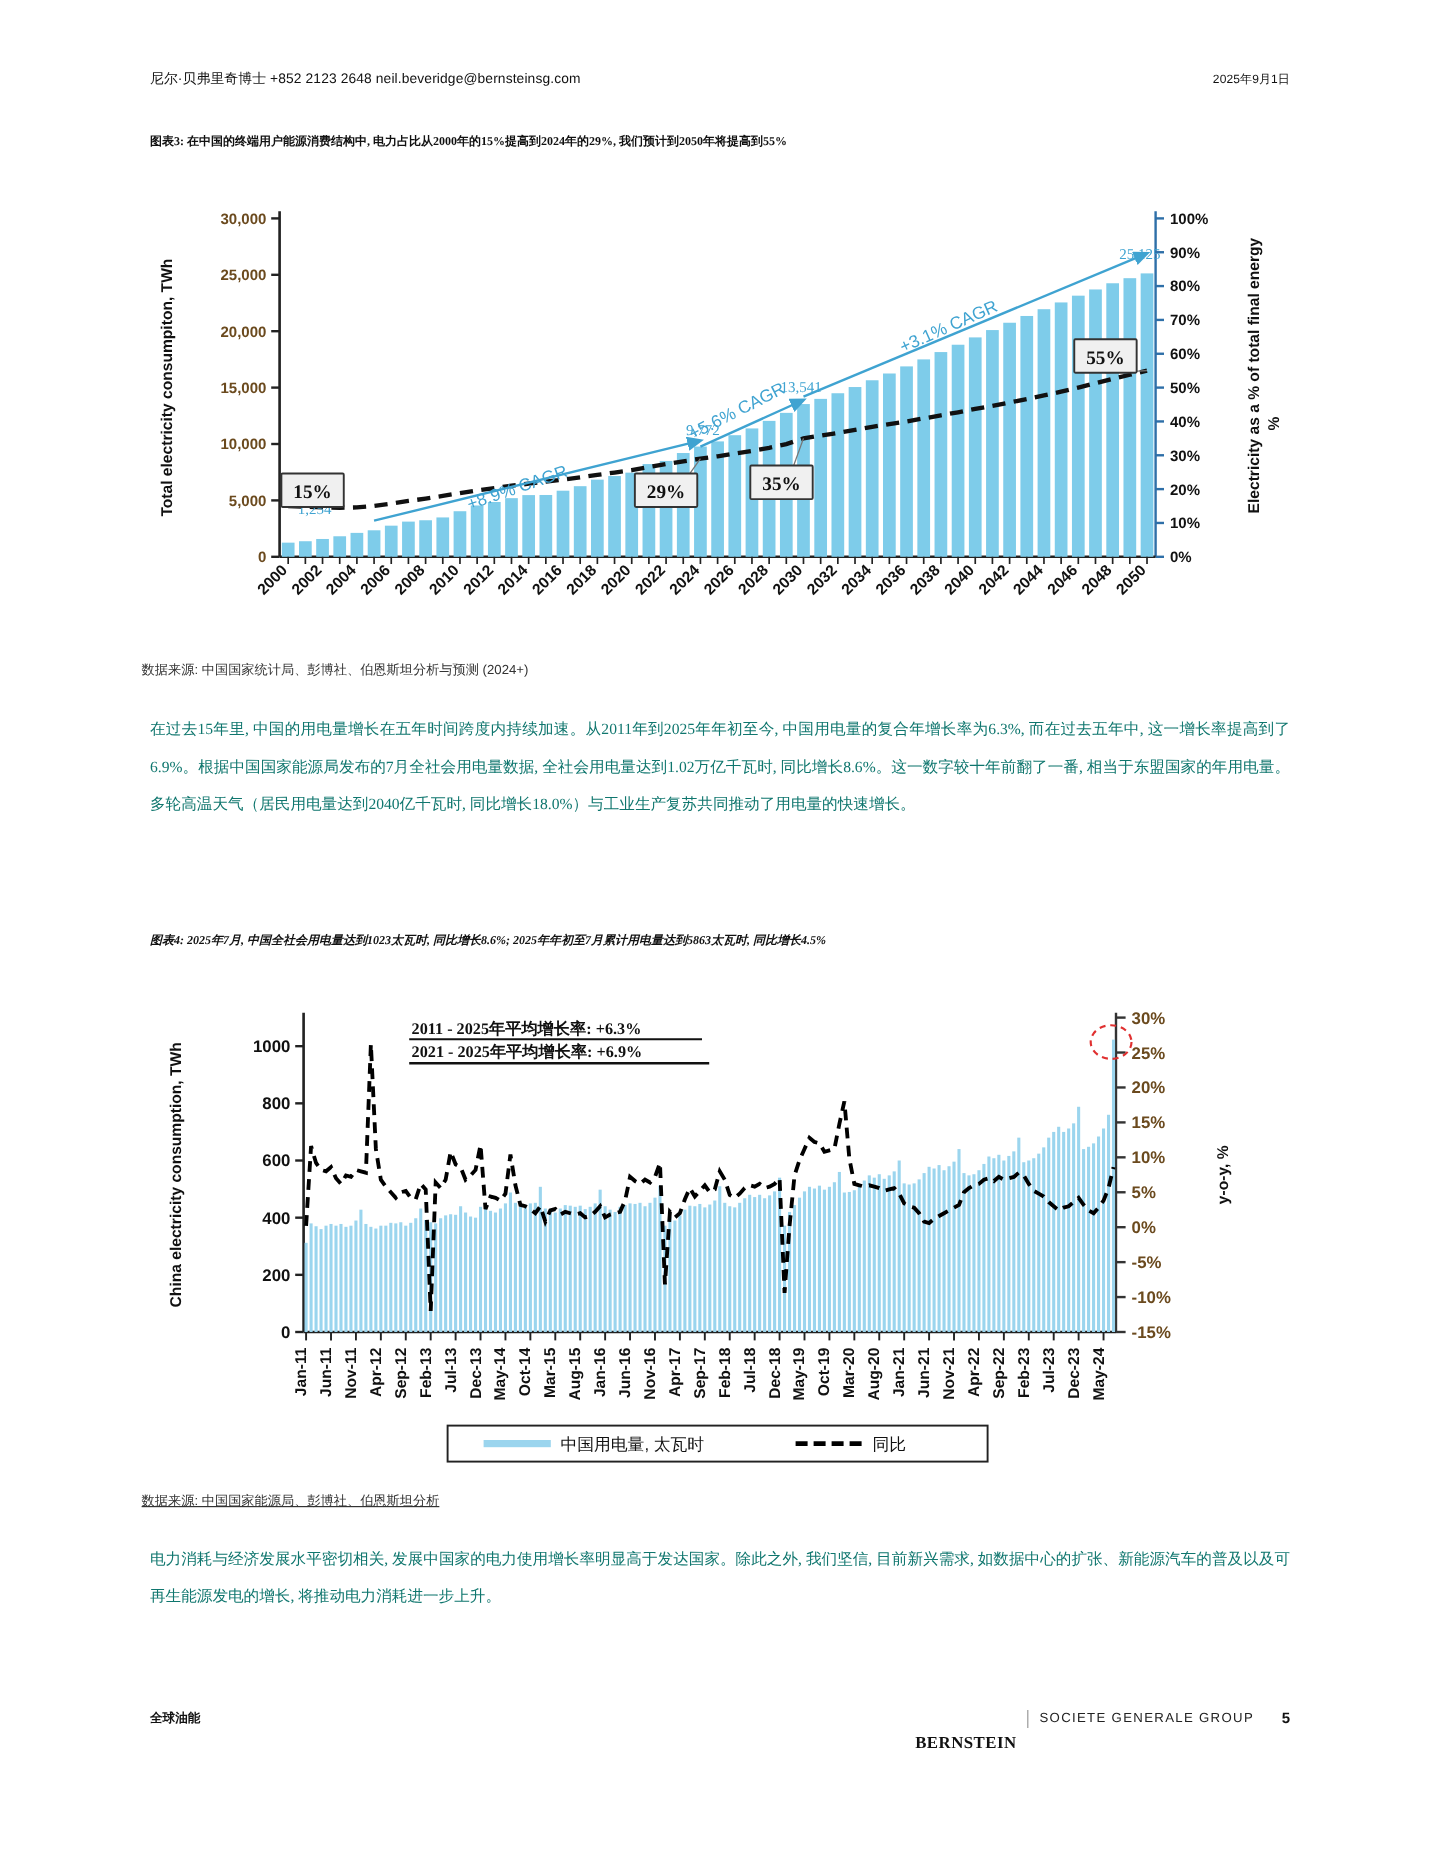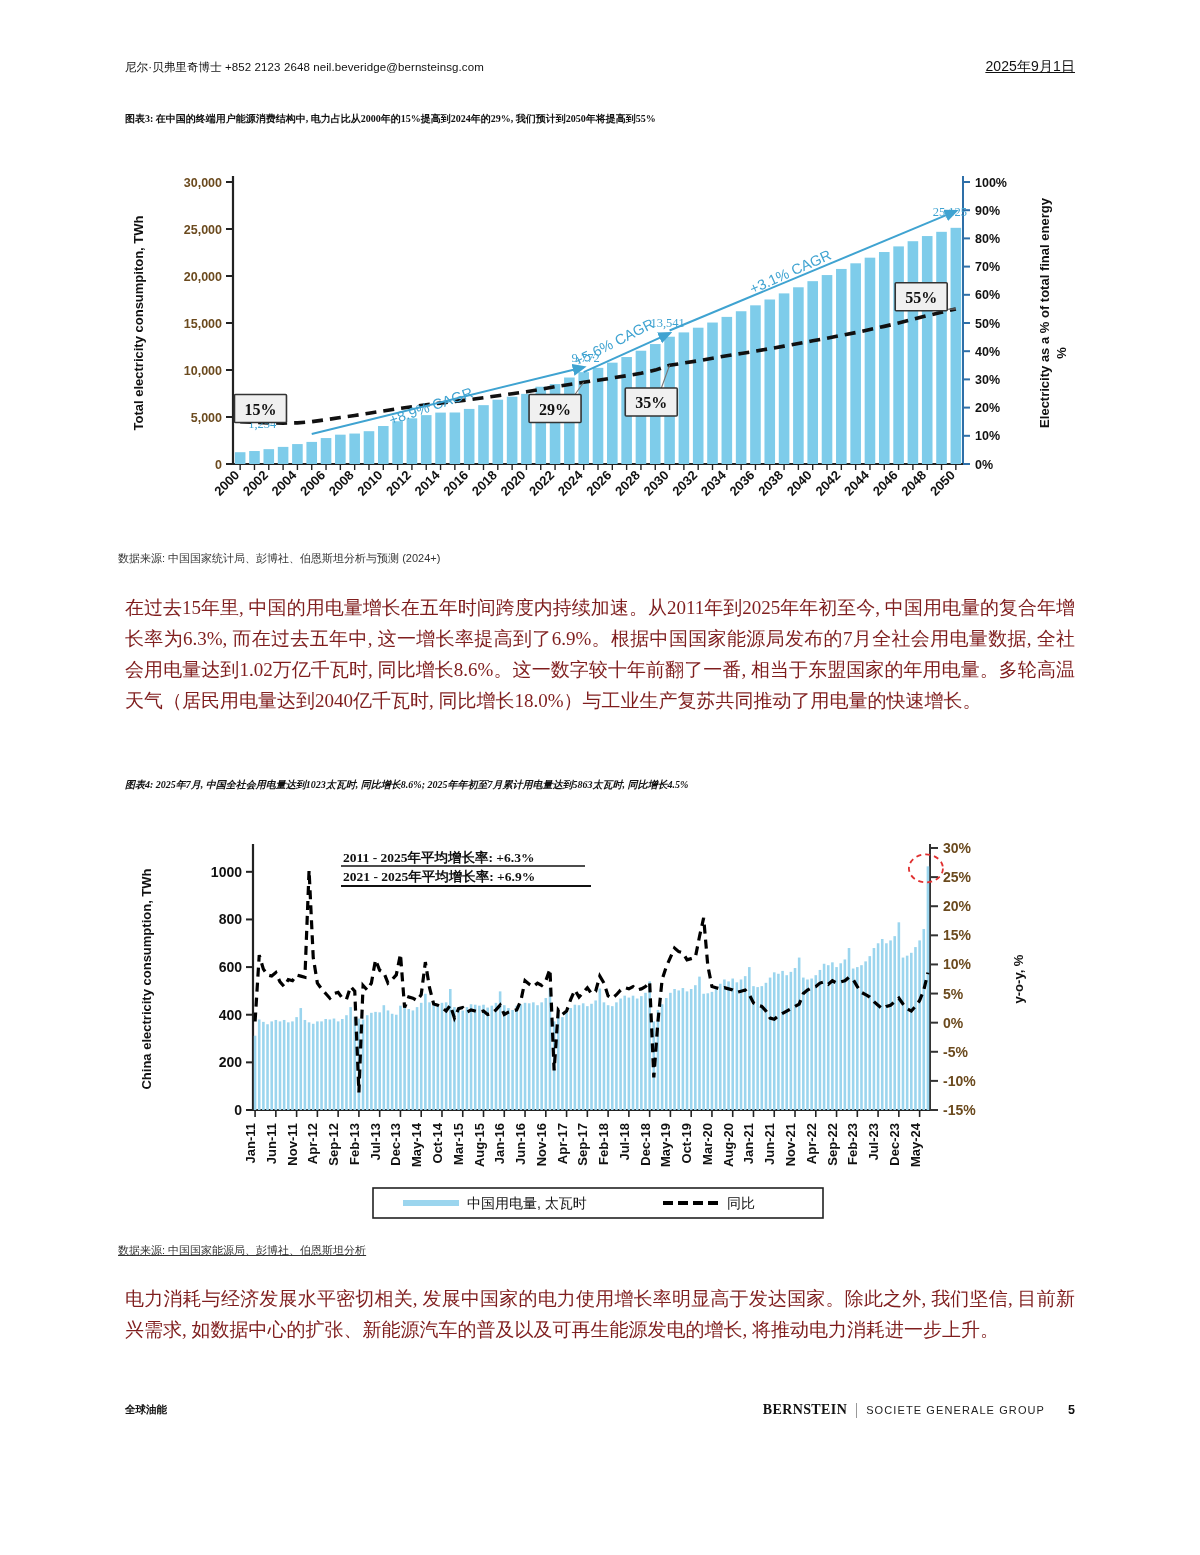--- a/index.html
+++ b/index.html
@@ -13,21 +13,21 @@
     overflow:hidden;
   }
   .page{position:relative;width:1200px;height:1199px;}
 
   
   .hdr{
     position:absolute;left:125px;top:58px;width:950px;
     display:flex;justify-content:space-between;align-items:baseline;
     font-size:11.5px;color:#111;letter-spacing:.1px;
   }
-  .hdr .right{font-size:14px;text-decoration:underline;}
+  .hdr .right{font-size:10px;}
 
   
   .exh-title{
     position:absolute;left:125px;width:950px;
     font-weight:bold;font-size:10px;line-height:26px;color:#111;
     font-family:"Liberation Serif","DejaVu Serif",serif;
   }
   #title3{top:106px;}
   #title4{top:772px;font-style:italic;}
 
@@ -35,33 +35,33 @@
   .src{
     position:absolute;left:118px;width:950px;
     font-size:11px;color:#333;
   }
   #src3{top:551px;}
   #src4{top:1243px;text-decoration:underline;}
 
   
   .para{
     position:absolute;left:125px;width:950px;
-    font-size:19px;line-height:31px;color:#7f1d1d;text-align:justify;
+    font-size:13px;line-height:31px;color:#0f766e;text-align:justify;
     font-family:"Liberation Serif","DejaVu Serif",serif;
   }
   #para1{top:592px;}
   #para2{top:1283px;}
 
   
   .footer{position:absolute;left:125px;top:1402px;width:950px;
           display:flex;justify-content:space-between;align-items:center;}
   .footer-left{font-size:10.5px;font-weight:bold;color:#111;}
   .footer-right{display:flex;align-items:center;gap:9px;}
   .brand{font-family:"Liberation Serif","DejaVu Serif",serif;font-weight:bold;
-         font-size:14px;letter-spacing:.4px;color:#111;}
+         font-size:14px;letter-spacing:.4px;color:#111;margin-top:44px;}
   .brand-div{width:1px;height:15px;background:#999;}
   .sg{font-size:11px;letter-spacing:1.1px;color:#222;}
   .pageno{font-size:12.5px;font-weight:bold;color:#111;margin-left:14px;}
 
   
   .chart{position:absolute;}
 
   svg{display:block;overflow:visible;}
 </style>
 </head>

